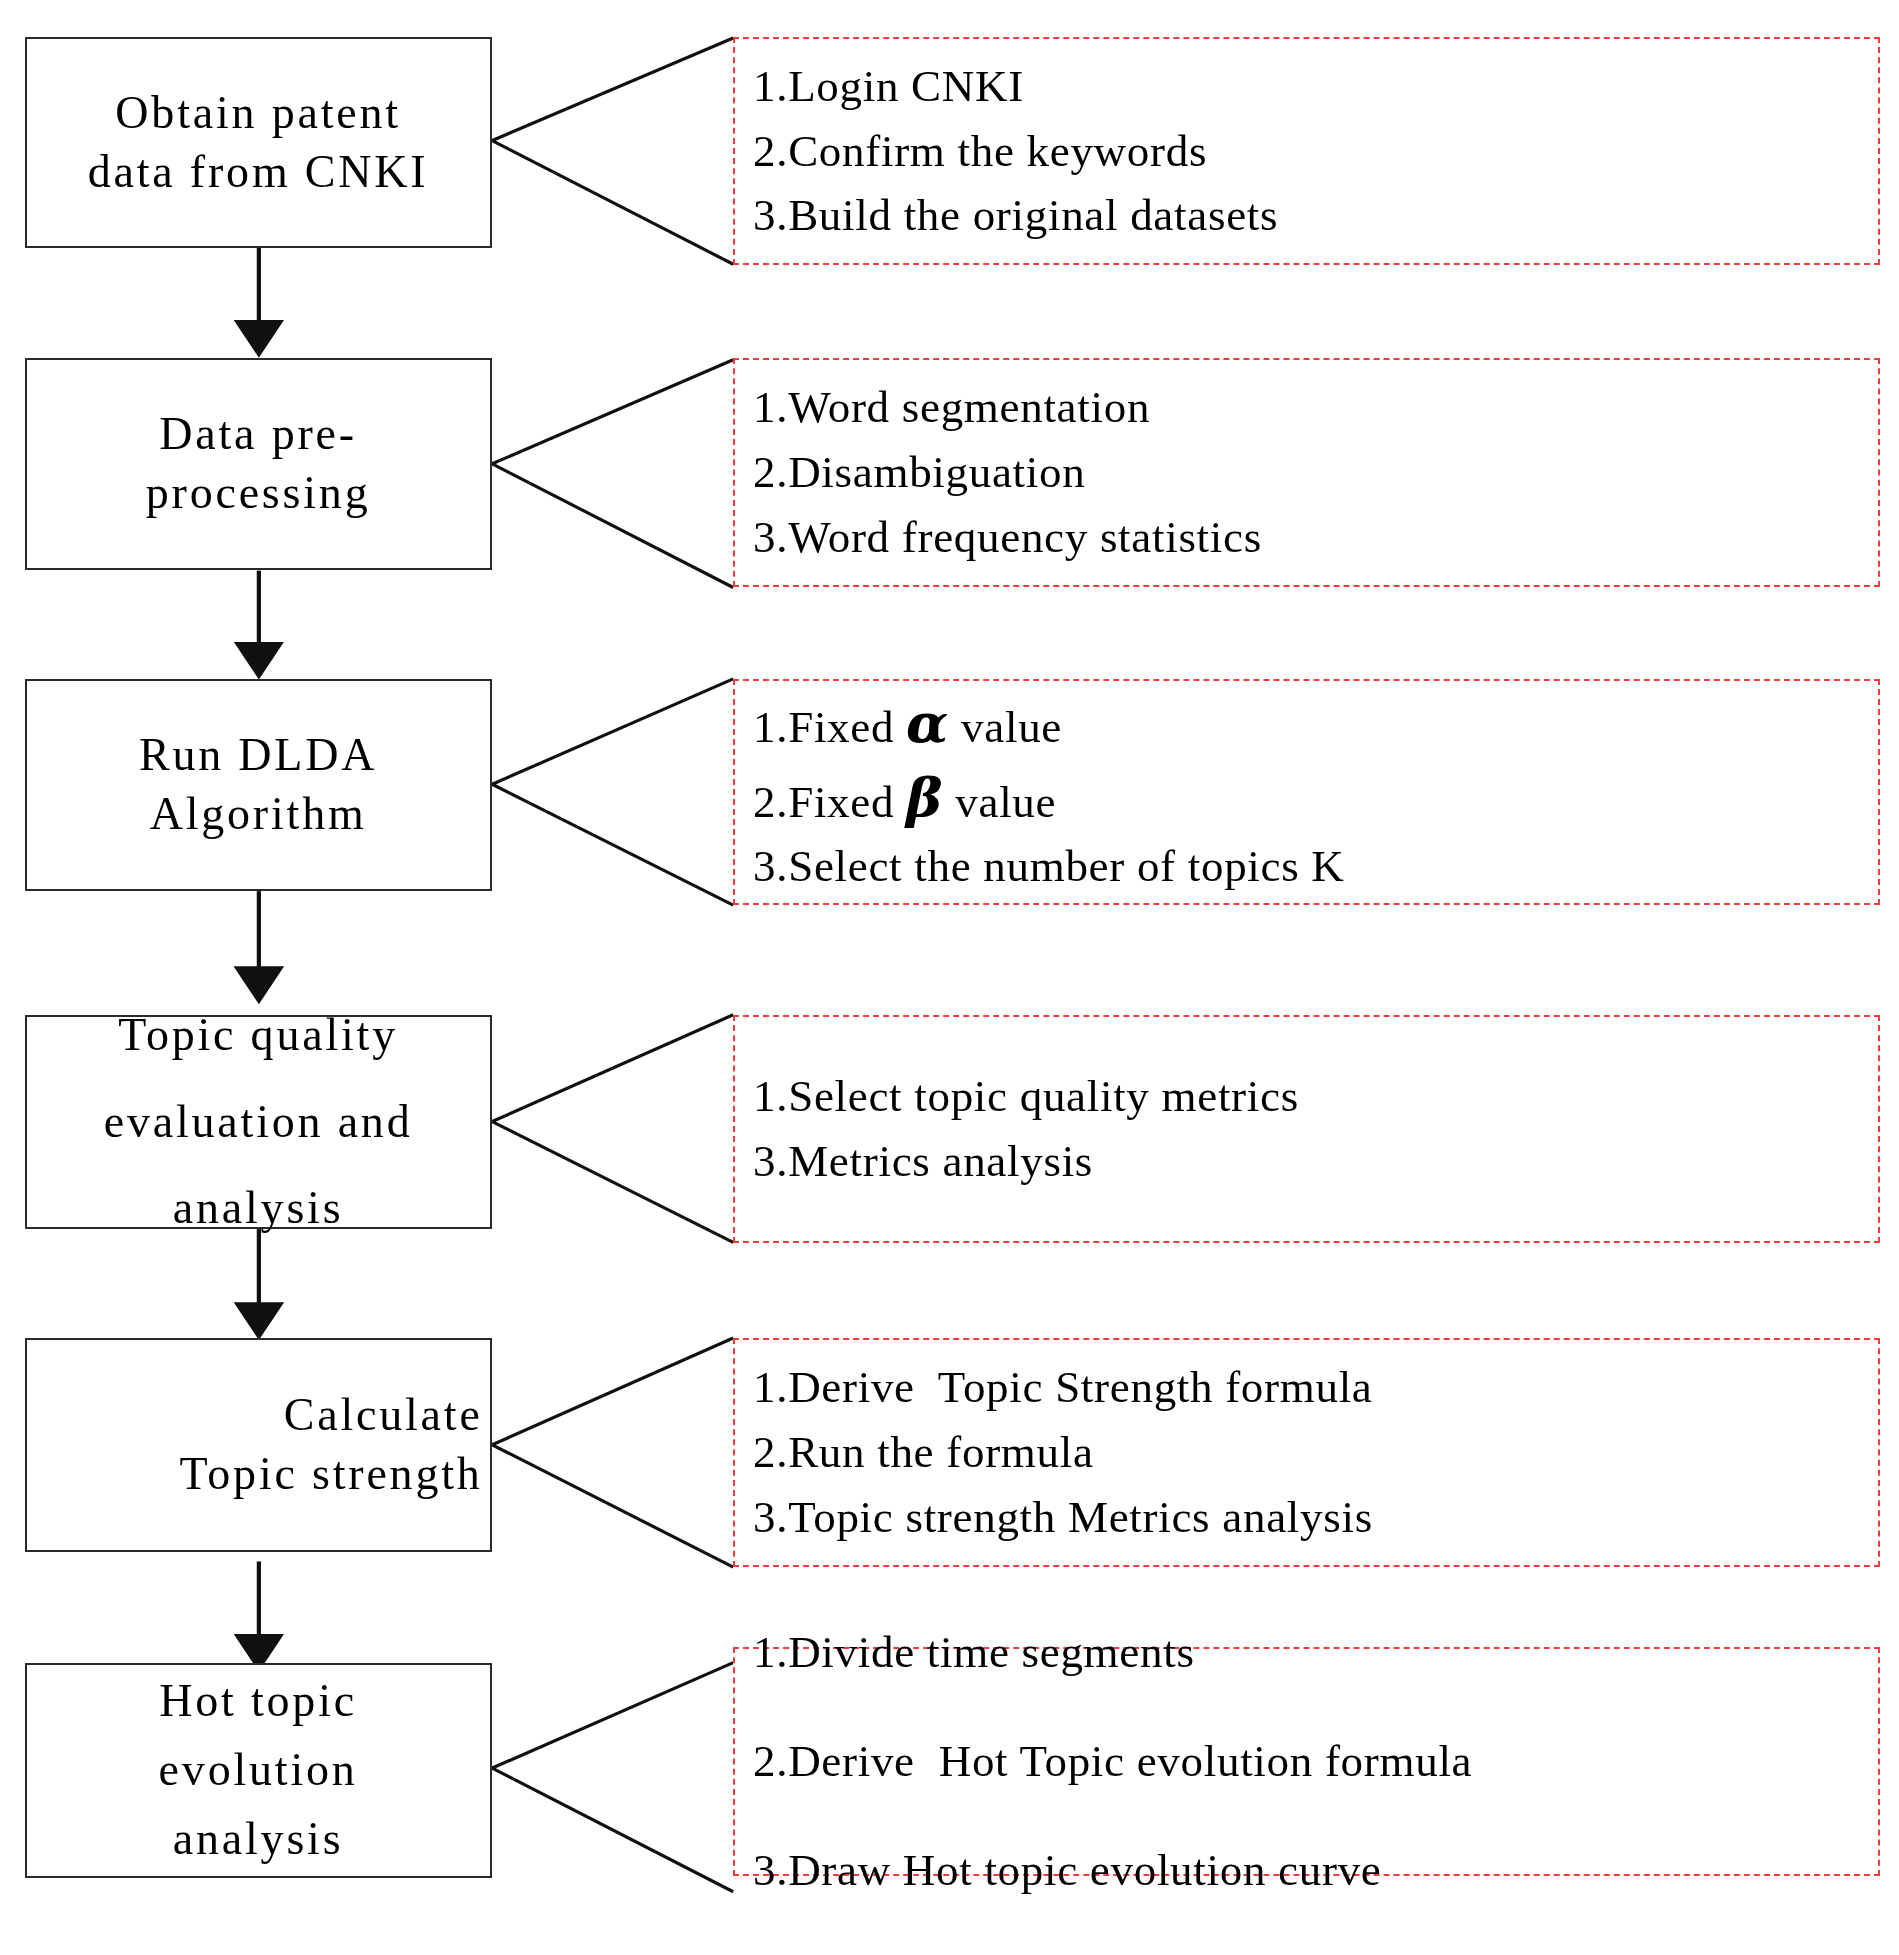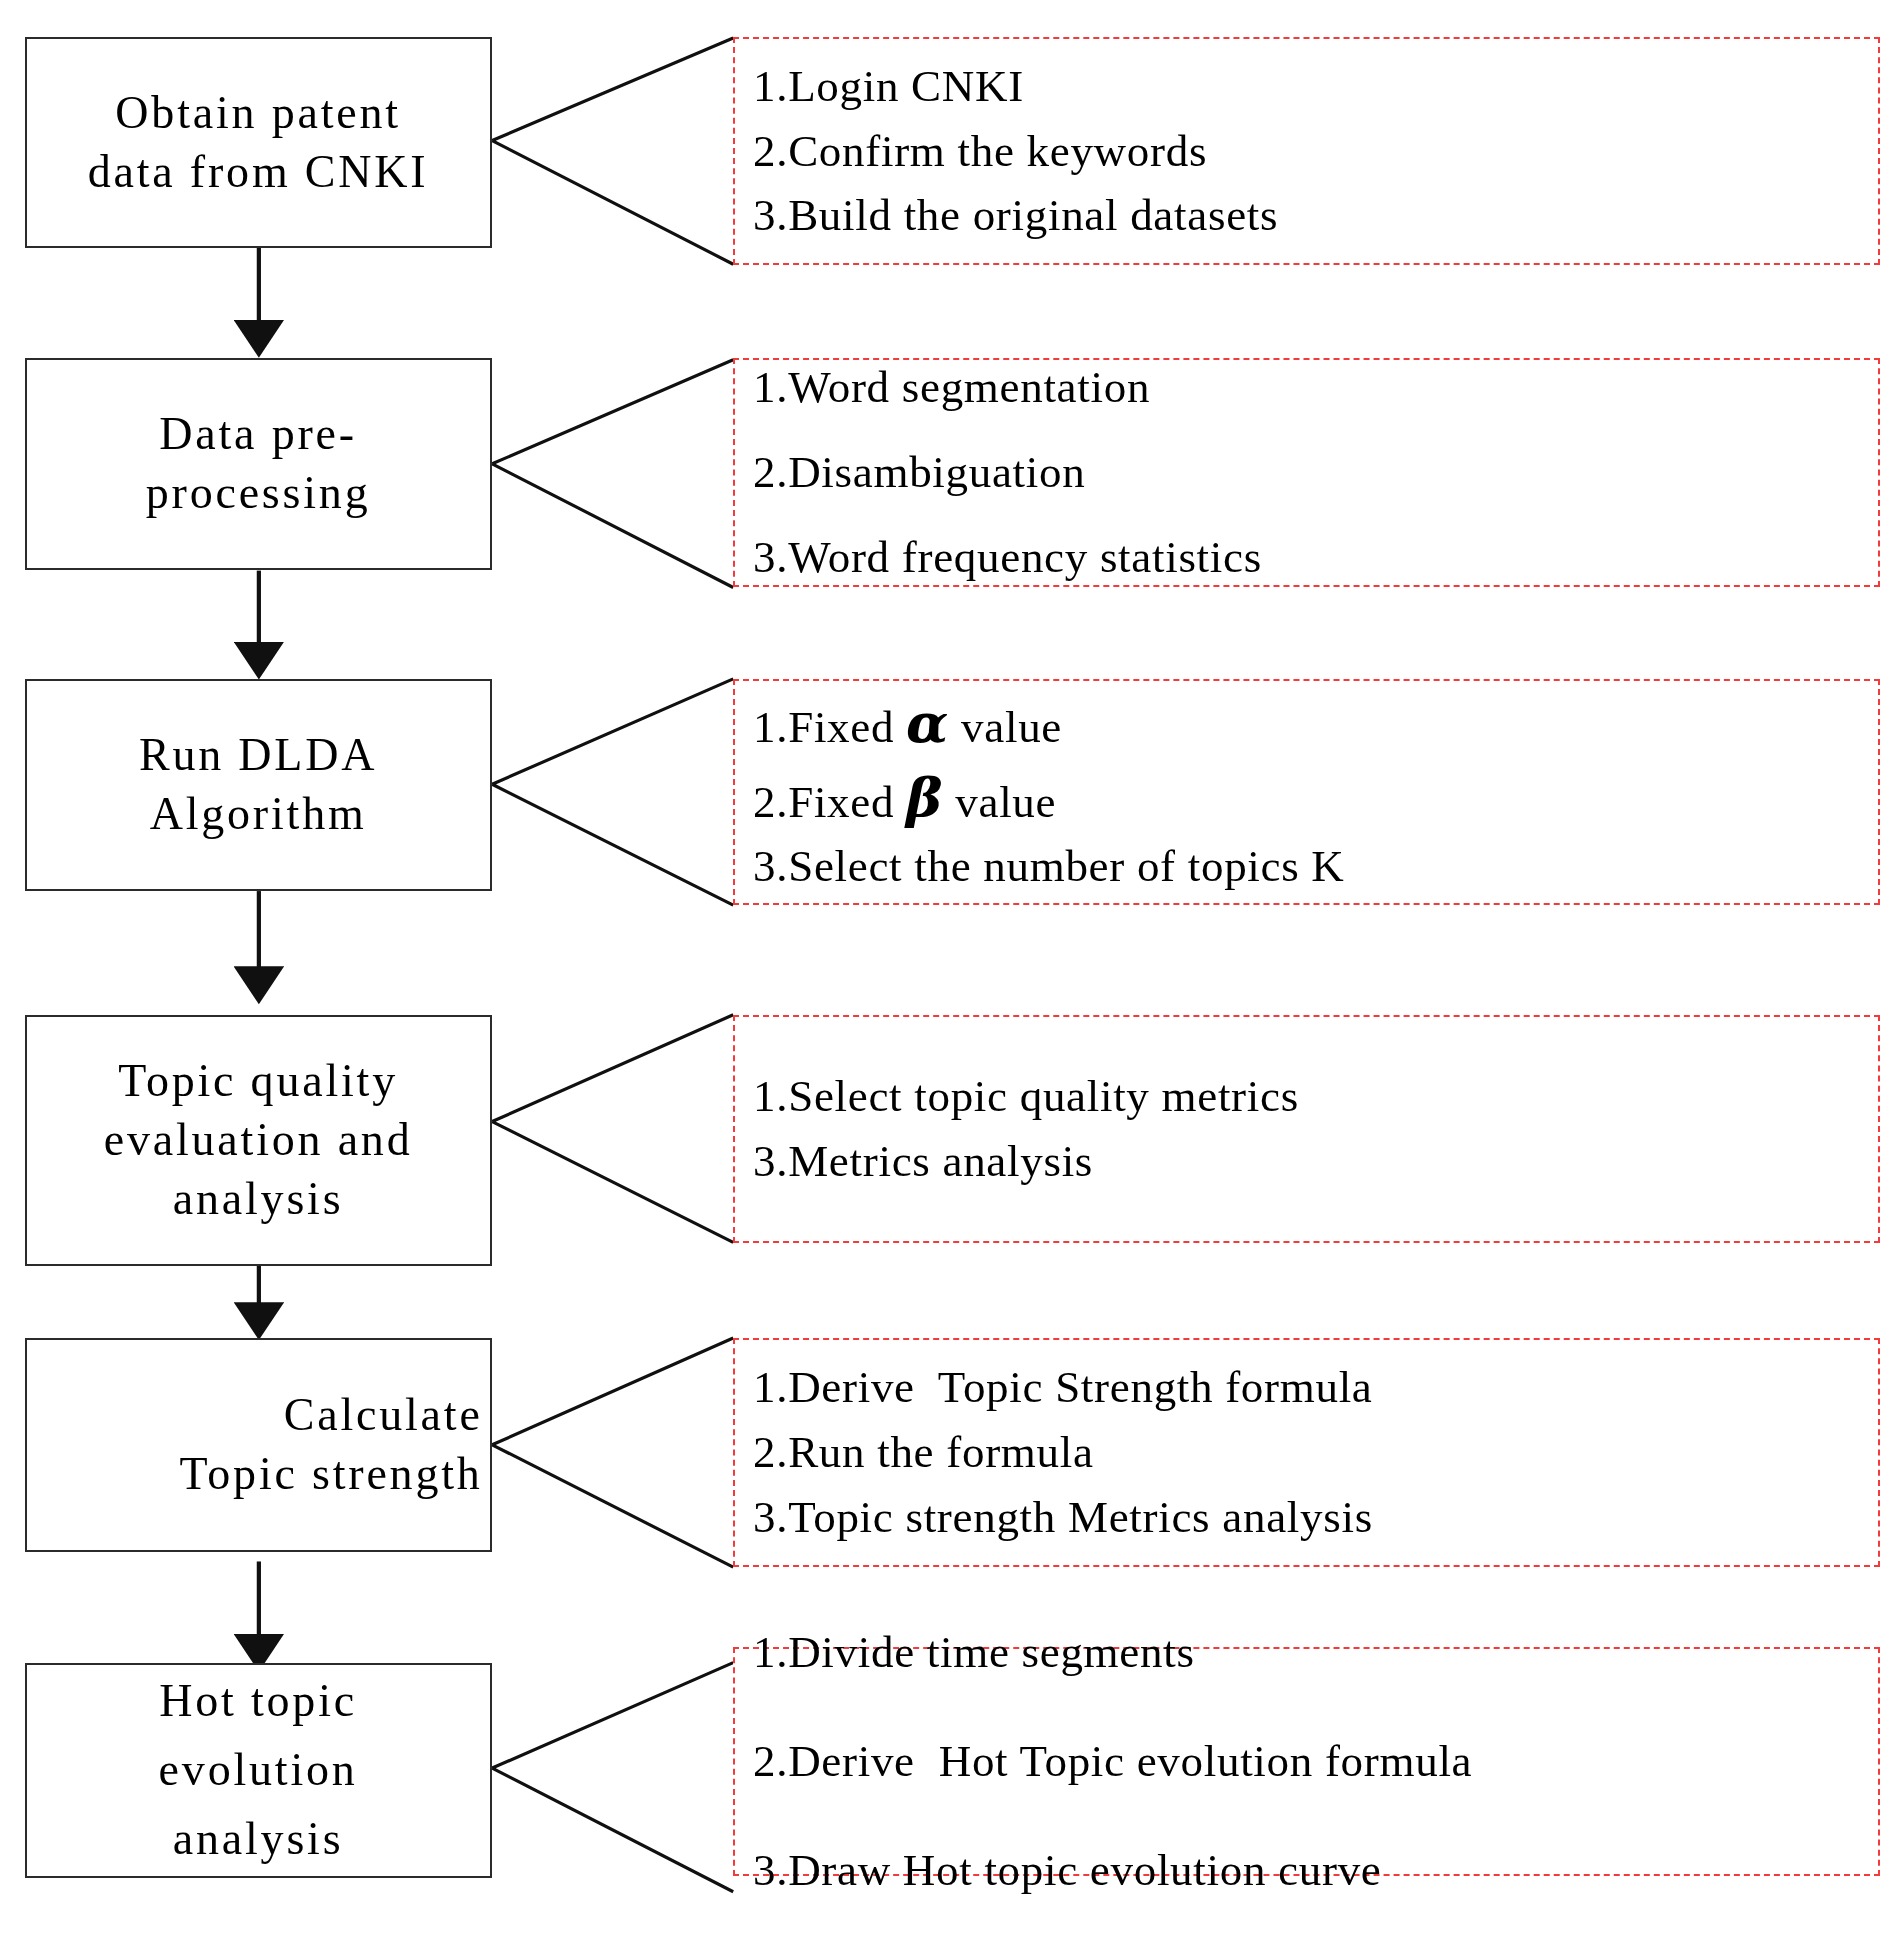--- a/index.html
+++ b/index.html
@@ -119,37 +119,37 @@
   <div class="detail-panel" style="left:733px; top:37px; width:1147px; height:228px;">
     <p class="detail-item"><span class="idx">1.</span><span>Login CNKI</span></p>
     <p class="detail-item"><span class="idx">2.</span><span>Confirm the keywords</span></p>
     <p class="detail-item"><span class="idx">3.</span><span>Build the original datasets</span></p>
   </div>
 
   <div class="stage-box" style="left:24.6px; top:358px; width:467px; height:212px;">
     <span class="line">Data pre-</span>
     <span class="line">processing</span>
   </div>
-  <div class="detail-panel" style="left:733px; top:358px; width:1147px; height:229px;gap:20px;">
+  <div class="detail-panel" style="left:733px; top:358px; width:1147px; height:229px;">
     <p class="detail-item"><span class="idx">1.</span><span>Word segmentation</span></p>
     <p class="detail-item"><span class="idx">2.</span><span>Disambiguation</span></p>
     <p class="detail-item"><span class="idx">3.</span><span>Word frequency statistics</span></p>
   </div>
 
   <div class="stage-box" style="left:24.6px; top:679px; width:467px; height:212px;">
     <span class="line">Run DLDA</span>
     <span class="line">Algorithm</span>
   </div>
   <div class="detail-panel" style="left:733px; top:679px; width:1147px; height:226px;">
     <p class="detail-item"><span class="idx">1.</span><span>Fixed </span><span class="greek">α</span><span> value</span></p>
     <p class="detail-item"><span class="idx">2.</span><span>Fixed </span><span class="greek">β</span><span> value</span></p>
     <p class="detail-item"><span class="idx">3.</span><span>Select the number of topics K</span></p>
   </div>
 
-  <div class="stage-box" style="left:24.6px; top:1015px; width:467px; height:251px;">
+  <div class="stage-box" style="left:24.6px; top:1015px; width:467px; height:214px;gap:28px;">
     <span class="line">Topic quality</span>
     <span class="line">evaluation and</span>
     <span class="line">analysis</span>
   </div>
   <div class="detail-panel" style="left:733px; top:1015px; width:1147px; height:228px;">
     <p class="detail-item"><span class="idx">1.</span><span>Select topic quality metrics</span></p>
     <p class="detail-item"><span class="idx">3.</span><span>Metrics analysis</span></p>
   </div>
 
   <div class="stage-box" style="left:24.6px; top:1338px; width:467px; height:214px;align-items:flex-end;">

